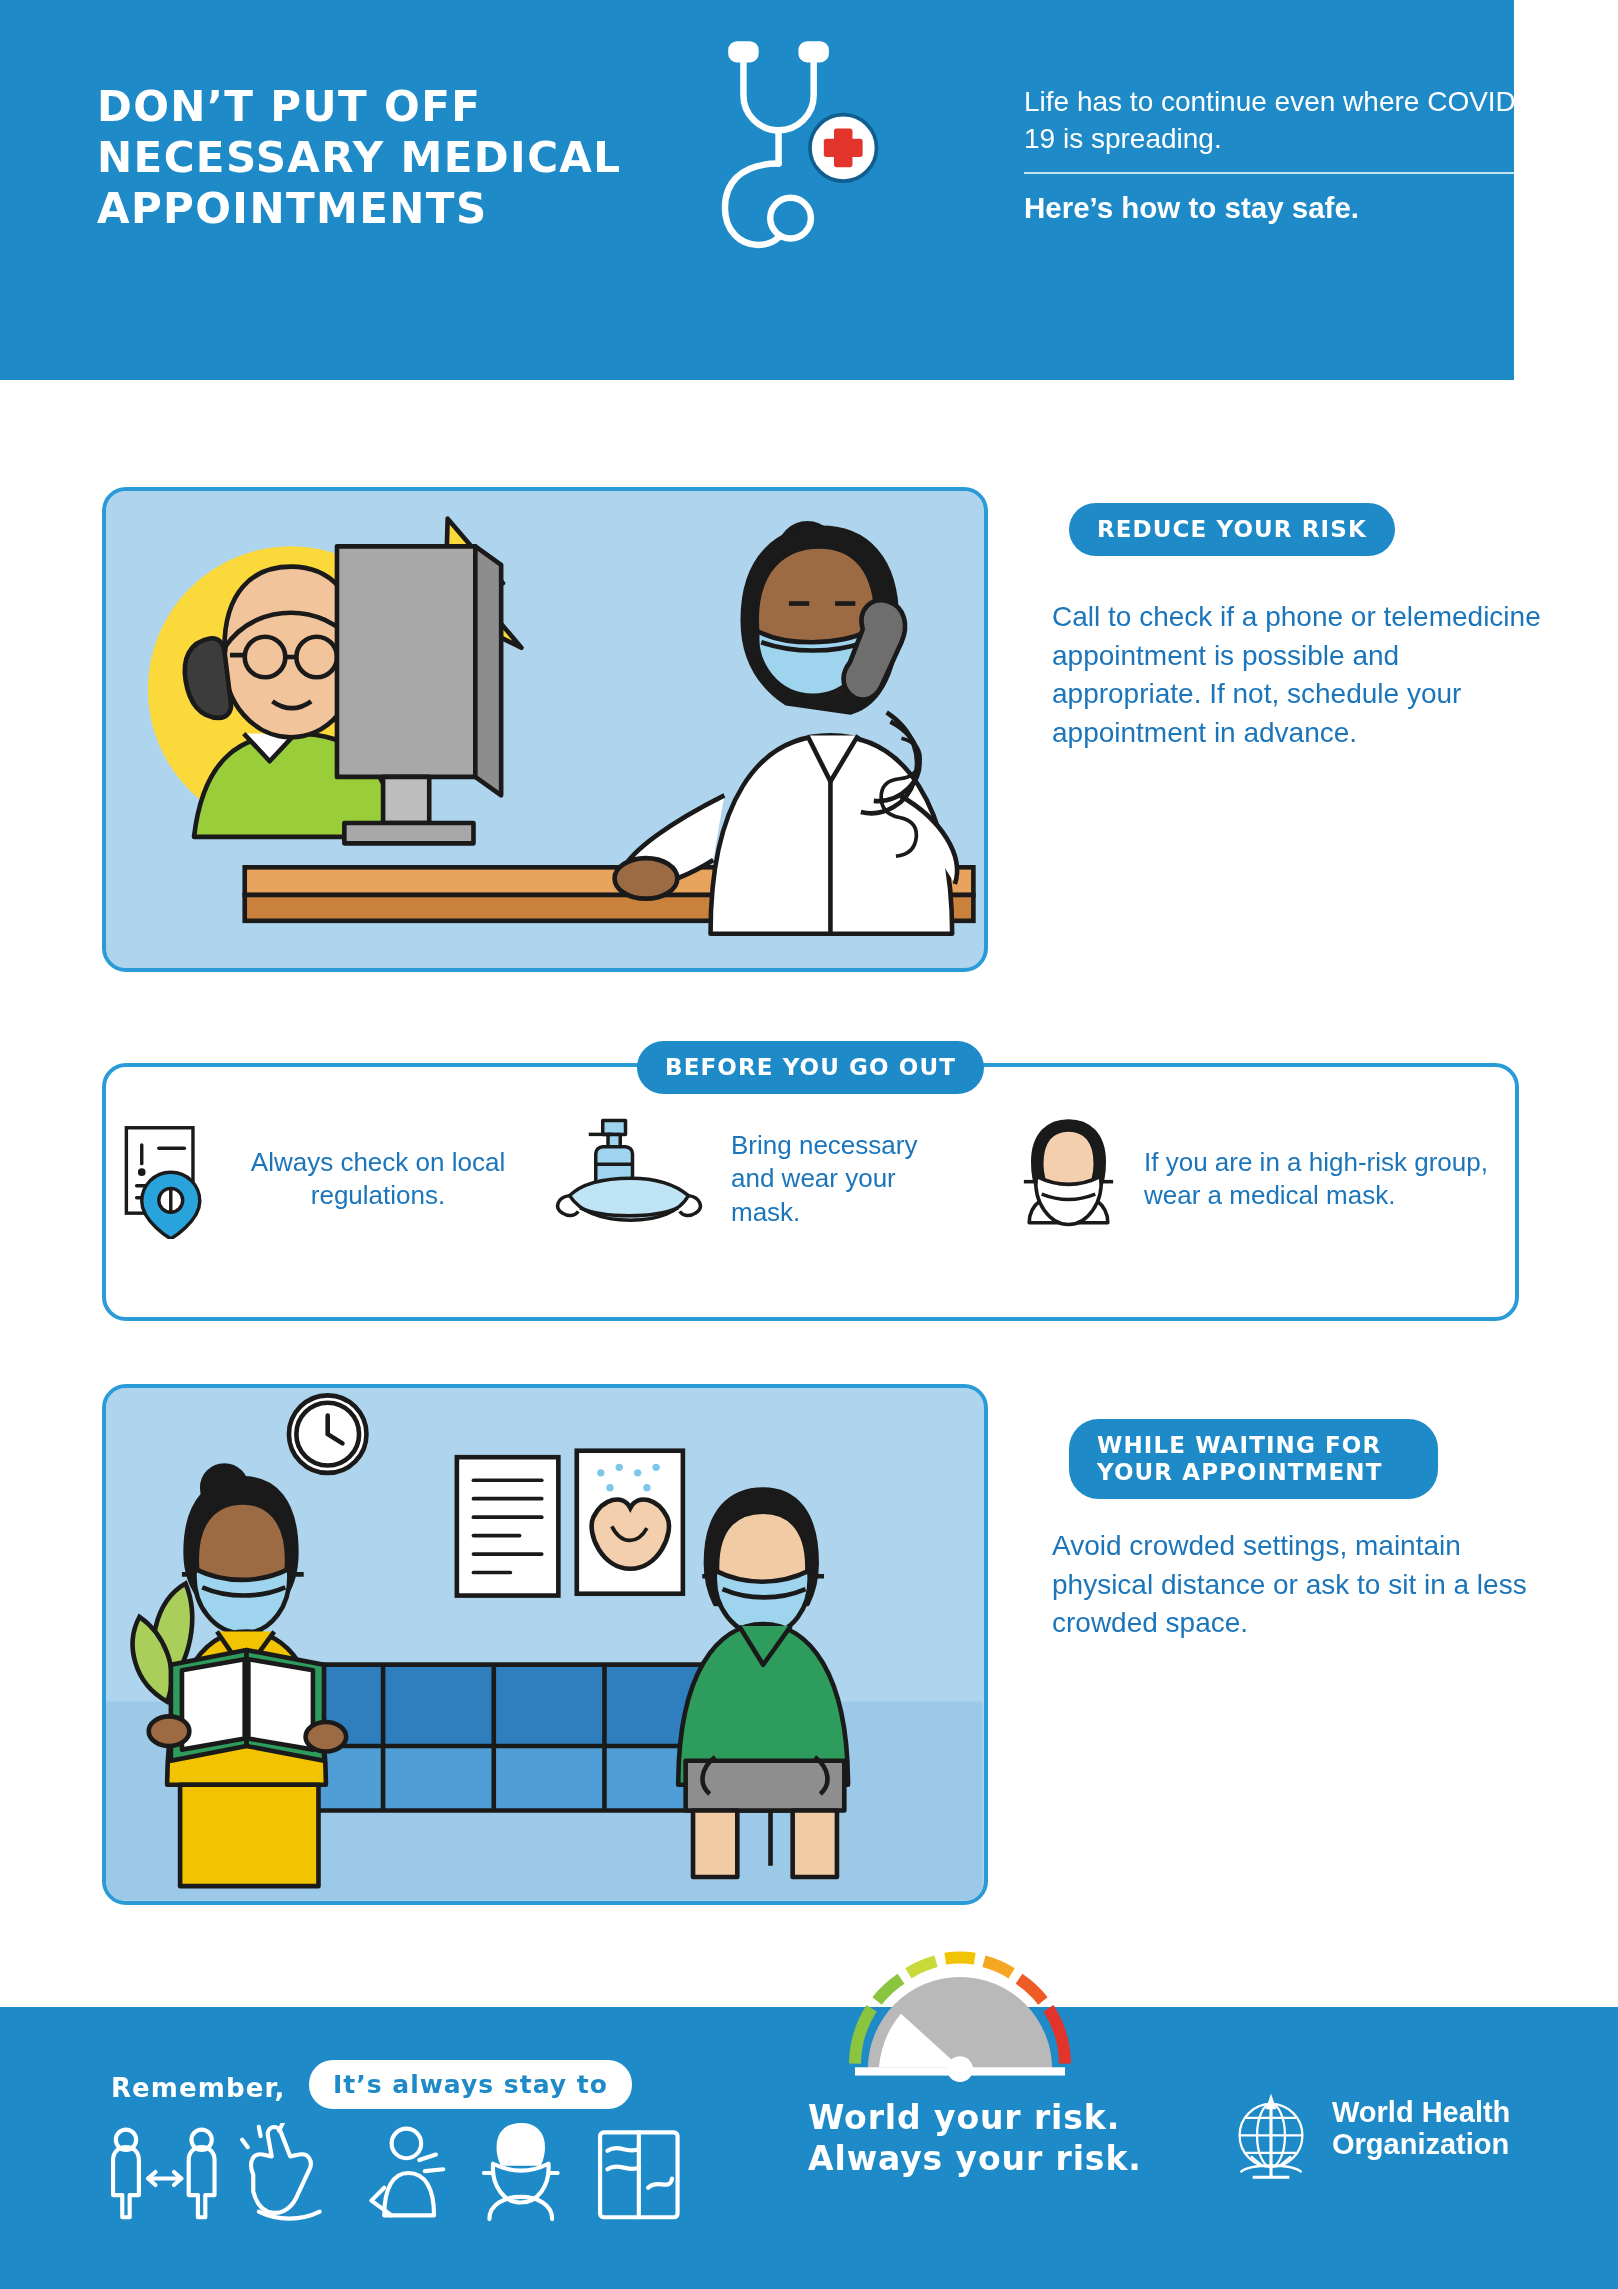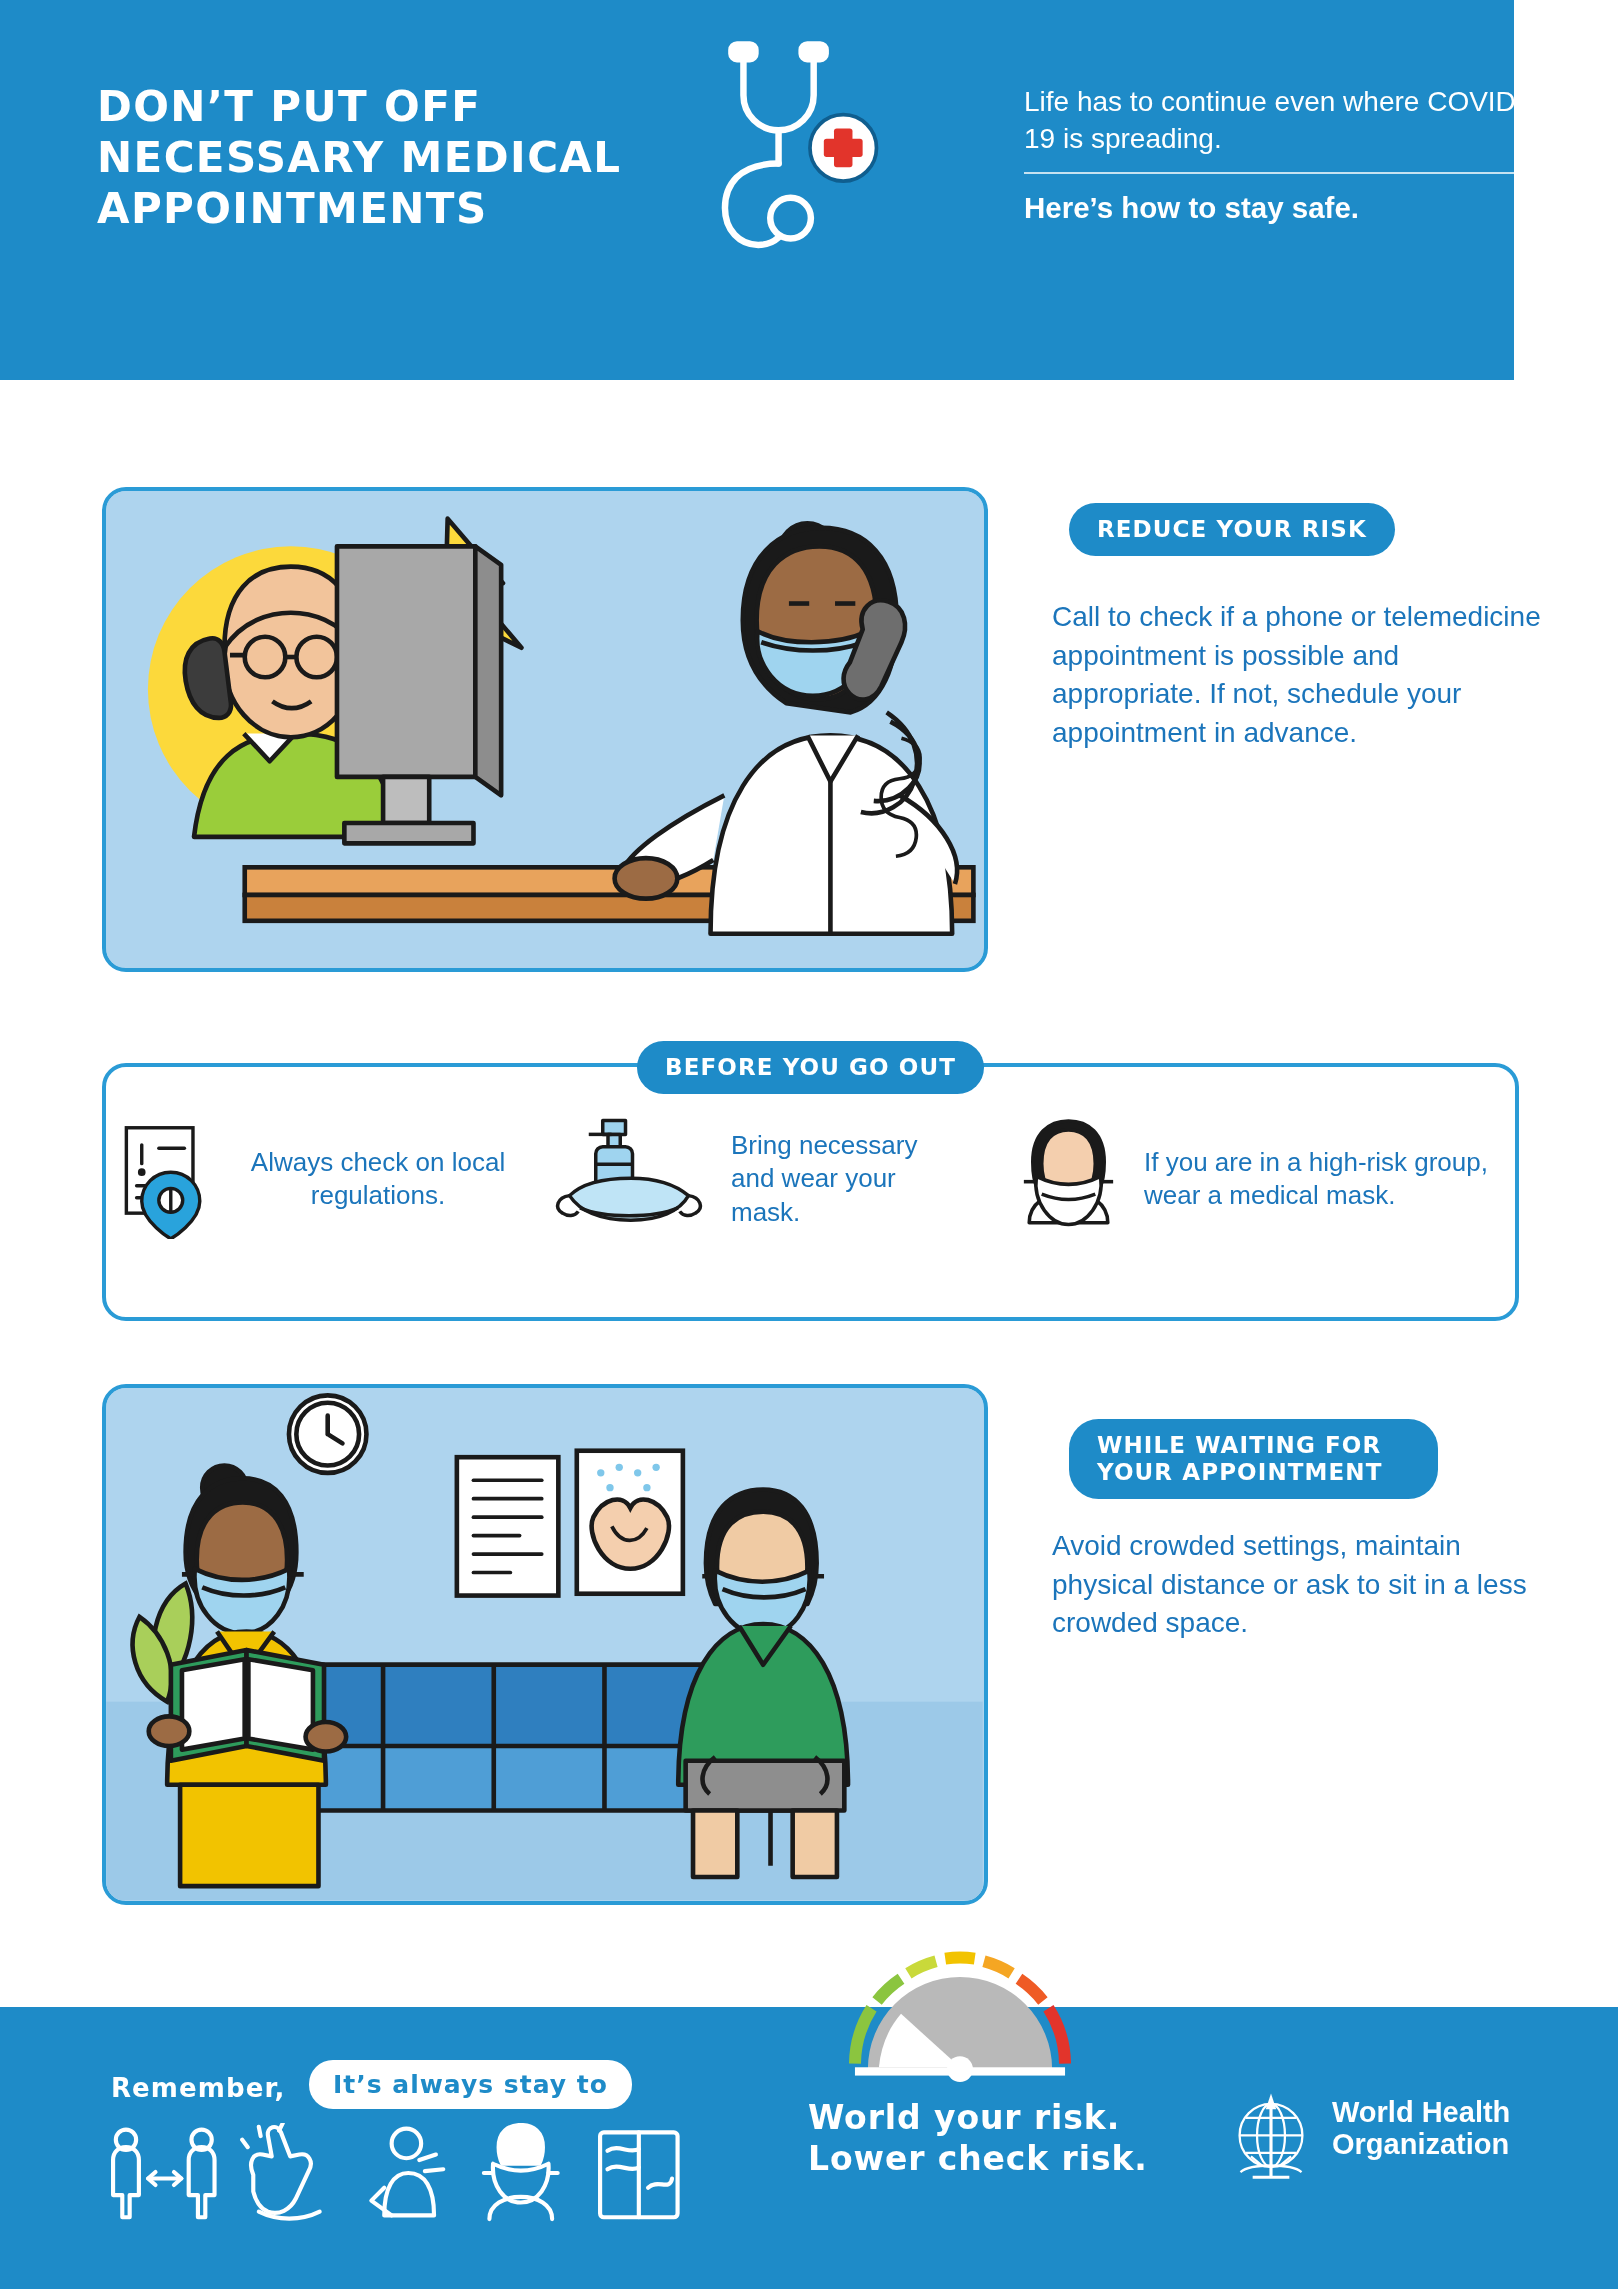--- a/index.html
+++ b/index.html
@@ -458,21 +458,21 @@
       <path d="M40 142 a100 100 0 0 1 200 0 Z" fill="#b9b9b9"></path>
       <path d="M140 142 L86 72 a86 86 0 0 0 -20 40 Z" fill="#ffffff" opacity="0.0"></path>
       <path d="M140 140 L76 82 c-14 16 -22 36 -24 58 Z" fill="#ffffff"></path>
       <circle cx="140" cy="142" r="14" fill="#ffffff"></circle>
       <rect x="26" y="140" width="228" height="9" fill="#ffffff"></rect>
     </svg>
   </div>
 
   <div class="footer-slogan">
     <div>World your risk.</div>
-    <div>Lower check risk.</div>
+    <div>Always your risk.</div>
   </div>
 
   <div class="who">
     <svg viewBox="0 0 110 110" width="96" height="96">
       <g fill="none" stroke="#ffffff" stroke-width="2.6">
         <circle cx="55" cy="52" r="36"></circle>
         <ellipse cx="55" cy="52" rx="16" ry="36"></ellipse>
         <path d="M19 52 h72"></path>
         <path d="M26 32 h58"></path>
         <path d="M26 72 h58"></path>

